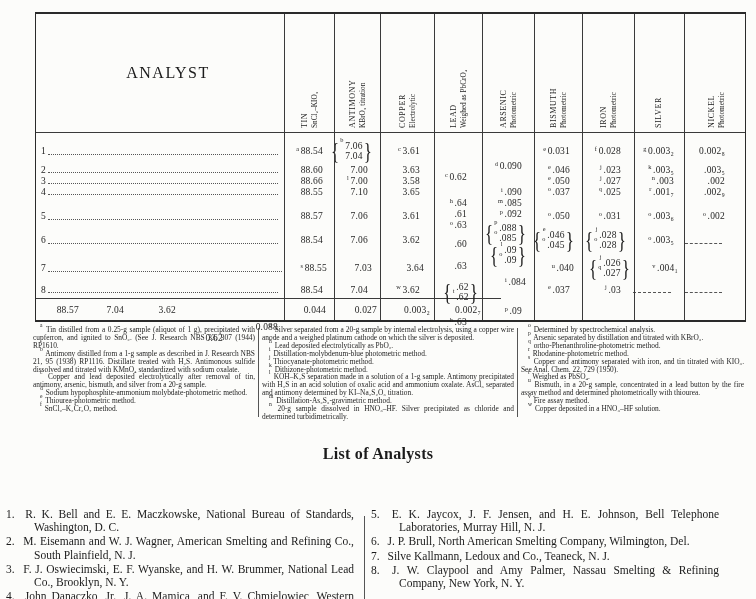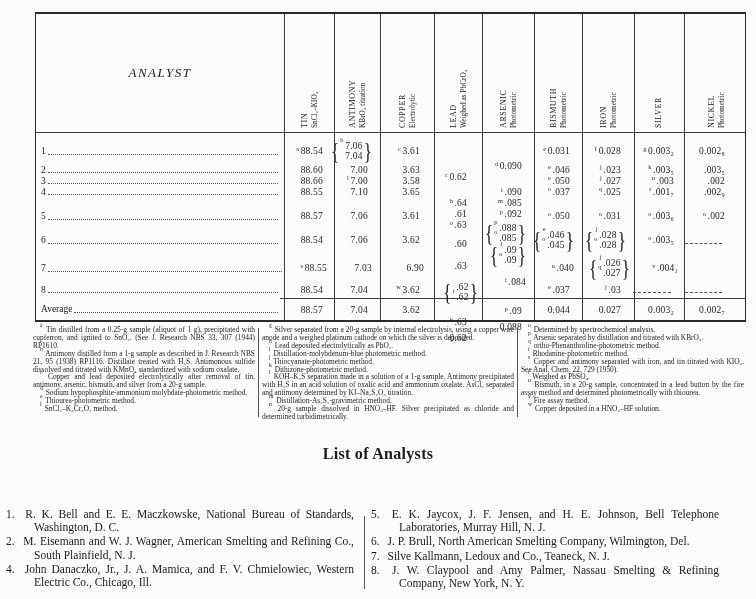--- a/index.html
+++ b/index.html
@@ -5,22 +5,22 @@
   html,body{margin:0;padding:0;background:#e8e8e8;}
   .page{position:relative;width:756px;height:599px;background:#fcfcfa;color:#1b1b1b;
         font-family:"Liberation Serif", serif;overflow:hidden;}
 
   
   .tbox{position:absolute;left:35px;top:12px;width:711px;height:310px;
         border:1px solid #2a2a2a;border-top-width:2px;border-bottom-width:2px;box-sizing:border-box;}
   .vline{position:absolute;top:0;bottom:0;width:1px;background:#3a3a3a;}
   .hline-head{position:absolute;left:0;right:0;top:118px;height:1px;background:#3a3a3a;}
   .thead{position:absolute;left:0;top:0;right:0;height:118px;}
-  .ahdr{position:absolute;left:0;top:0;width:248px;height:118px;display:flex;align-items:center;justify-content:center;
-        font-size:13px;letter-spacing:1.5px;font-style:italic;}
+  .ahdr{position:absolute;left:8px;top:0;width:248px;height:118px;display:flex;align-items:center;justify-content:center;
+        font-size:16px;letter-spacing:1.5px;}
   .vcell{position:absolute;top:0;height:118px;}
   .rot{position:absolute;left:50%;top:50%;transform:translate(-50%,-50%) rotate(-90deg);
        width:110px;display:flex;flex-direction:column;justify-content:center;}
   .hname{font-size:8px;letter-spacing:.6px;line-height:9.5px;white-space:nowrap;}
   .hsub{font-size:7.3px;line-height:9px;white-space:nowrap;}
 
   .tbody{position:absolute;left:0;right:0;top:119px;}
   .trow{display:flex;align-items:stretch;}
   .tlabel{width:248px;display:flex;align-items:center;padding-left:5px;box-sizing:border-box;font-size:9.5px;}
   .rnum{white-space:nowrap;}
@@ -410,21 +410,21 @@
           </div>
           <div class="tvals">
             <div class="tcell c0">
               <sup class="fn">s</sup>
               <span class="val">88.55</span>
             </div>
             <div class="tcell c1">
               <span class="val">7.03</span>
             </div>
             <div class="tcell c2">
-              <span class="val">6.90</span>
+              <span class="val">3.64</span>
             </div>
             <div class="tcell c3 bcell">
               <span class="brc">{</span>
               <span class="bstack">
                 <span class="bline">.62</span>
                 <span class="bline"><sup class="fn">t</sup>.62</span>
               </span>
               <span class="brc">}</span>
             </div>
             <div class="tcell c4">
@@ -483,24 +483,20 @@
             </div>
             <div class="tcell c7">
               <span class="dashline"></span>
             </div>
             <div class="tcell c8">
               <span class="dashline"></span>
             </div>
           </div>
         </div>
         <div class="trow avg">
-          <div class="tlabel">
-            <span class="rnum">Average</span>
-            <span class="leader"></span>
-          </div>
           <div class="tvals">
             <div class="tcell c0">
               <span class="val">88.57</span>
             </div>
             <div class="tcell c1">
               <span class="val">7.04</span>
             </div>
             <div class="tcell c2">
               <span class="val">3.62</span>
             </div>
@@ -568,20 +564,21 @@
         <p class="fnote"><sup class="fn">v</sup> Fire assay method.</p>
         <p class="fnote"><sup class="fn">w</sup> Copper deposited in a HNO₃–HF solution.</p>
       </div>
     </div>
 
   <div class="ahead">List of Analysts</div>
   <div class="alist">
       <div class="acol">
         <p class="aitem"><span class="anum">1.</span> R. K. Bell and E. E. Maczkowske, National Bureau of Standards, Washington, D. C.</p>
         <p class="aitem"><span class="anum">2.</span> M. Eisemann and W. J. Wagner, American Smelting and Refining Co., South Plainfield, N. J.</p>
+        <p class="aitem"><span class="anum">3.</span> F. J. Oswiecimski, E. F. Wyanske, and H. W. Brummer, National Lead Co., Brooklyn, N. Y.</p>
         <p class="aitem"><span class="anum">4.</span> John Danaczko, Jr., J. A. Mamica, and F. V. Chmielowiec, Western Electric Co., Chicago, Ill.</p>
       </div>
       <div class="adiv"></div>
       <div class="acol">
         <p class="aitem"><span class="anum">5.</span> E. K. Jaycox, J. F. Jensen, and H. E. Johnson, Bell Telephone Laboratories, Murray Hill, N. J.</p>
         <p class="aitem"><span class="anum">6.</span> J. P. Brull, North American Smelting Company, Wilmington, Del.</p>
         <p class="aitem"><span class="anum">7.</span> Silve Kallmann, Ledoux and Co., Teaneck, N. J.</p>
         <p class="aitem"><span class="anum">8.</span> J. W. Claypool and Amy Palmer, Nassau Smelting &amp; Refining Company, New York, N. Y.</p>
       </div>
     </div>

